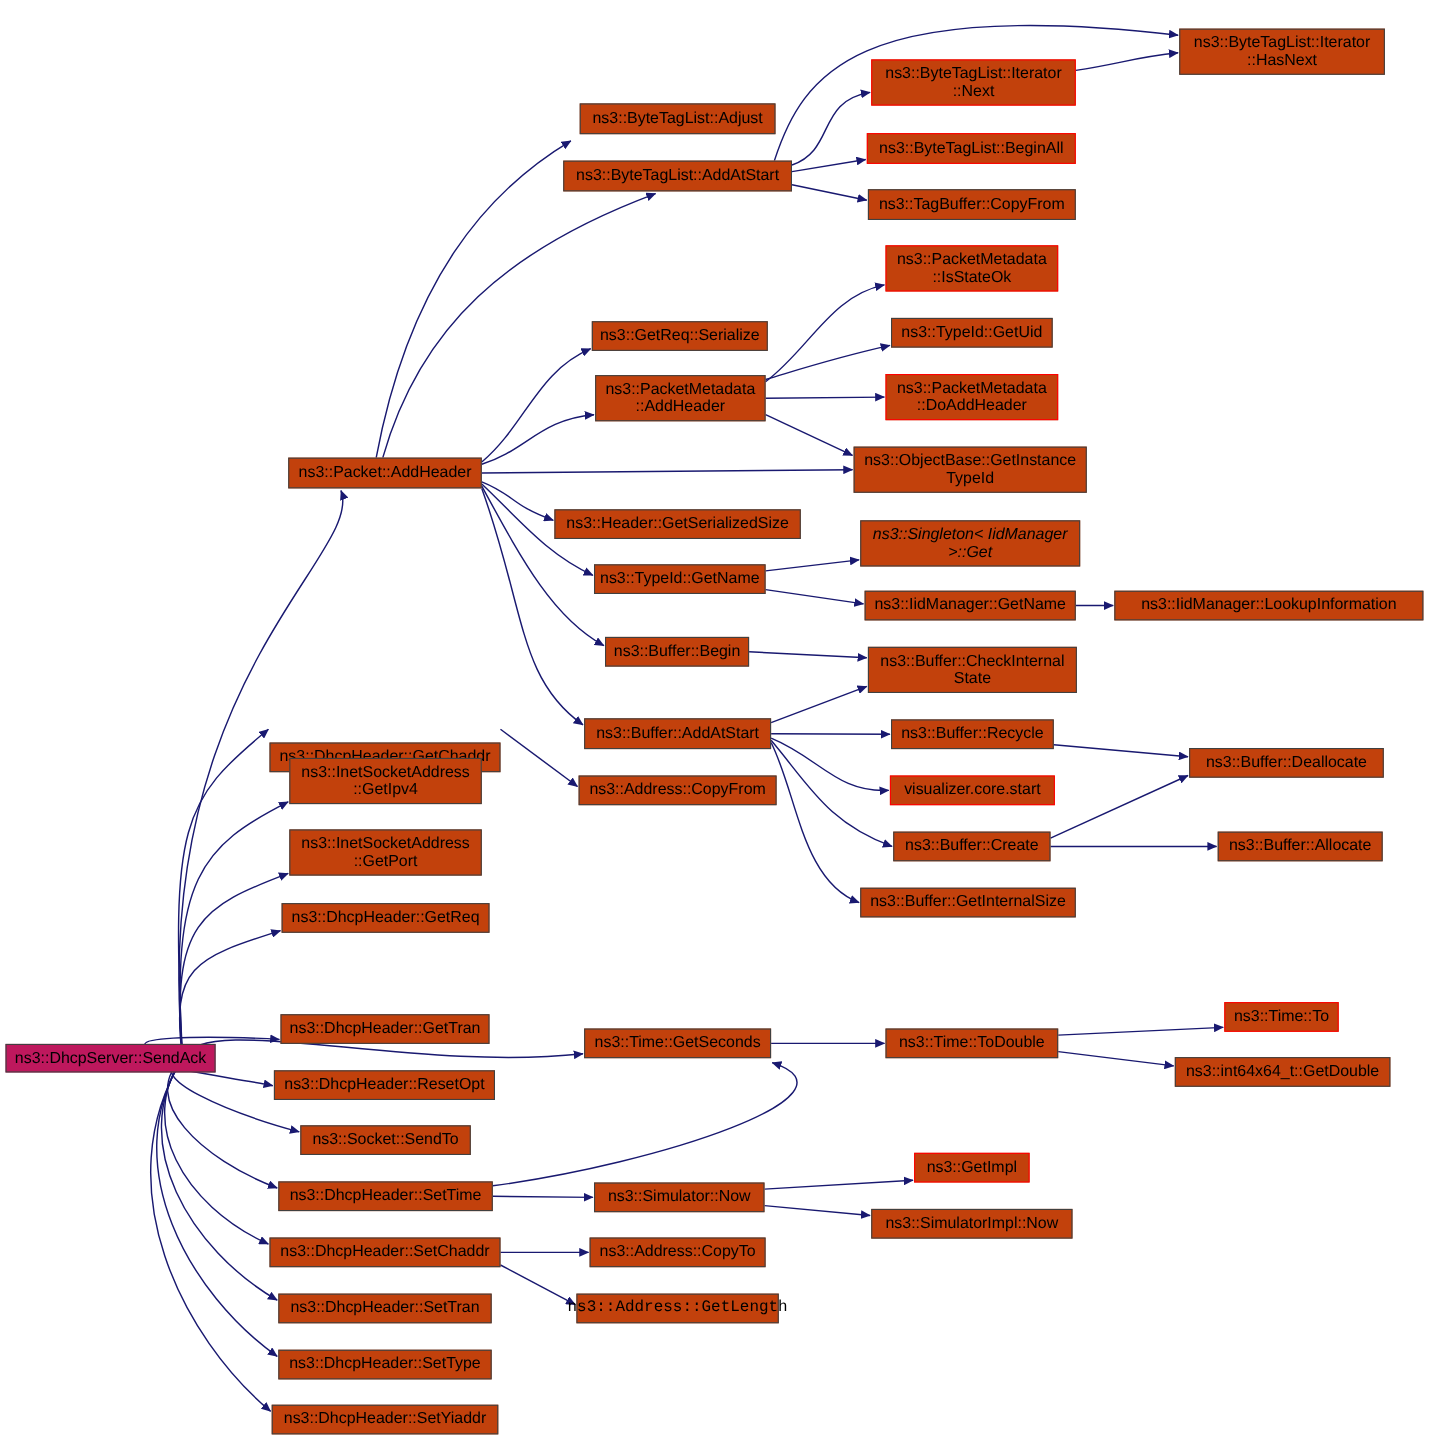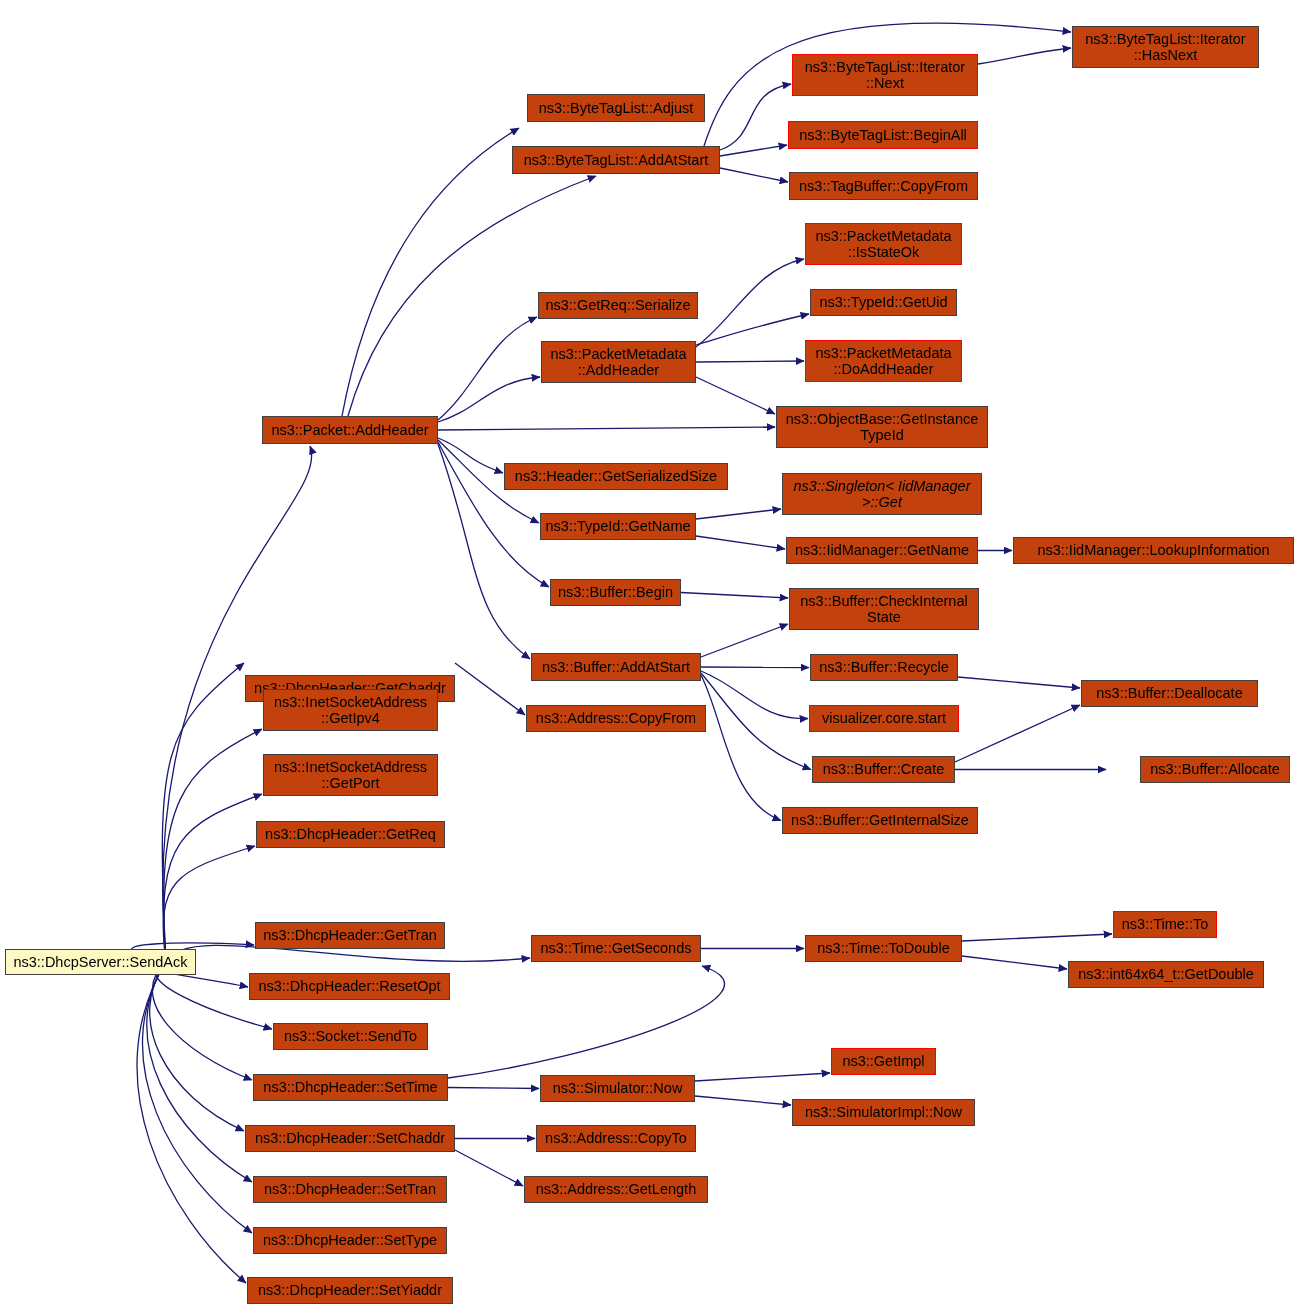--- a/index.html
+++ b/index.html
@@ -4,21 +4,21 @@
 <style>
   html,body{margin:0;padding:0;background:#ffffff;}
   #canvas{position:relative;width:1299px;height:1310px;background:#ffffff;
           font-family:"Liberation Sans","DejaVu Sans",sans-serif;}
   svg.edges{position:absolute;left:0;top:0;width:1299px;height:1310px;overflow:visible;}
   .node{position:absolute;box-sizing:border-box;display:flex;align-items:center;
         justify-content:center;text-align:center;line-height:1.12;
         font-size:14.5px;color:#000000;background:#c2410c;
         border:1px solid #404040;}
   .node.red{border-color:#ff0000;}
-  .node.root{background:#fef9c3;border-color:#404040;}
+  .node.root{background:#be185d;border-color:#404040;}
   .node span{display:block;padding:0 5px;white-space:pre-line;}
 </style>
 </head>
 <body>
 
 <div id="canvas">
   <svg class="edges" id="edge-layer" viewBox="0 0 1299 1310">
     <defs>
       <marker id="arrow" markerWidth="9" markerHeight="8" refX="8.4" refY="4" orient="auto" markerUnits="userSpaceOnUse">
         <path d="M0,0 L9,4 L0,8 z" fill="#191970"></path>
@@ -161,21 +161,21 @@
       </div>
       <div class="node red" style="left: 809px; top: 705px; width: 150px; height: 27px;">
         <span>visualizer.core.start</span>
       </div>
       <div class="node" style="left: 812px; top: 756px; width: 143px; height: 27px;">
         <span>ns3::Buffer::Create</span>
       </div>
       <div class="node" style="left: 1081px; top: 680px; width: 177px; height: 27px;">
         <span>ns3::Buffer::Deallocate</span>
       </div>
-      <div class="node" style="left: 1140px; top: 756px; width: 150px; height: 27px;">
+      <div class="node" style="left: 1107px; top: 756px; width: 150px; height: 27px;">
         <span>ns3::Buffer::Allocate</span>
       </div>
       <div class="node" style="left: 782px; top: 807px; width: 196px; height: 27px;">
         <span>ns3::Buffer::GetInternalSize</span>
       </div>
       <div class="node" style="left: 526px; top: 705px; width: 180px; height: 27px;">
         <span>ns3::Address::CopyFrom</span>
       </div>
       <div class="node" style="left: 245px; top: 638px; width: 210px; height: 27px; margin-top: 37px;">
         <span>ns3::DhcpHeader::GetChaddr</span>
@@ -232,17 +232,17 @@
       </div>
       <div class="node red" style="left: 831px; top: 1048px; width: 105px; height: 27px;">
         <span>ns3::GetImpl</span>
       </div>
       <div class="node" style="left: 792px; top: 1099px; width: 183px; height: 27px;">
         <span>ns3::SimulatorImpl::Now</span>
       </div>
       <div class="node" style="left: 536px; top: 1125px; width: 160px; height: 27px;">
         <span>ns3::Address::CopyTo</span>
       </div>
-      <div class="node" style="left: 524px; top: 1176px; width: 184px; height: 27px;">
+      <div class="node" style="left: 524px; top: 1176px; width: 184px; height: 27px; font-family: Liberation Mono, monospace;">
         <span>ns3::Address::GetLength</span>
       </div>
     </div>
 </div>
 
 </body></html>

